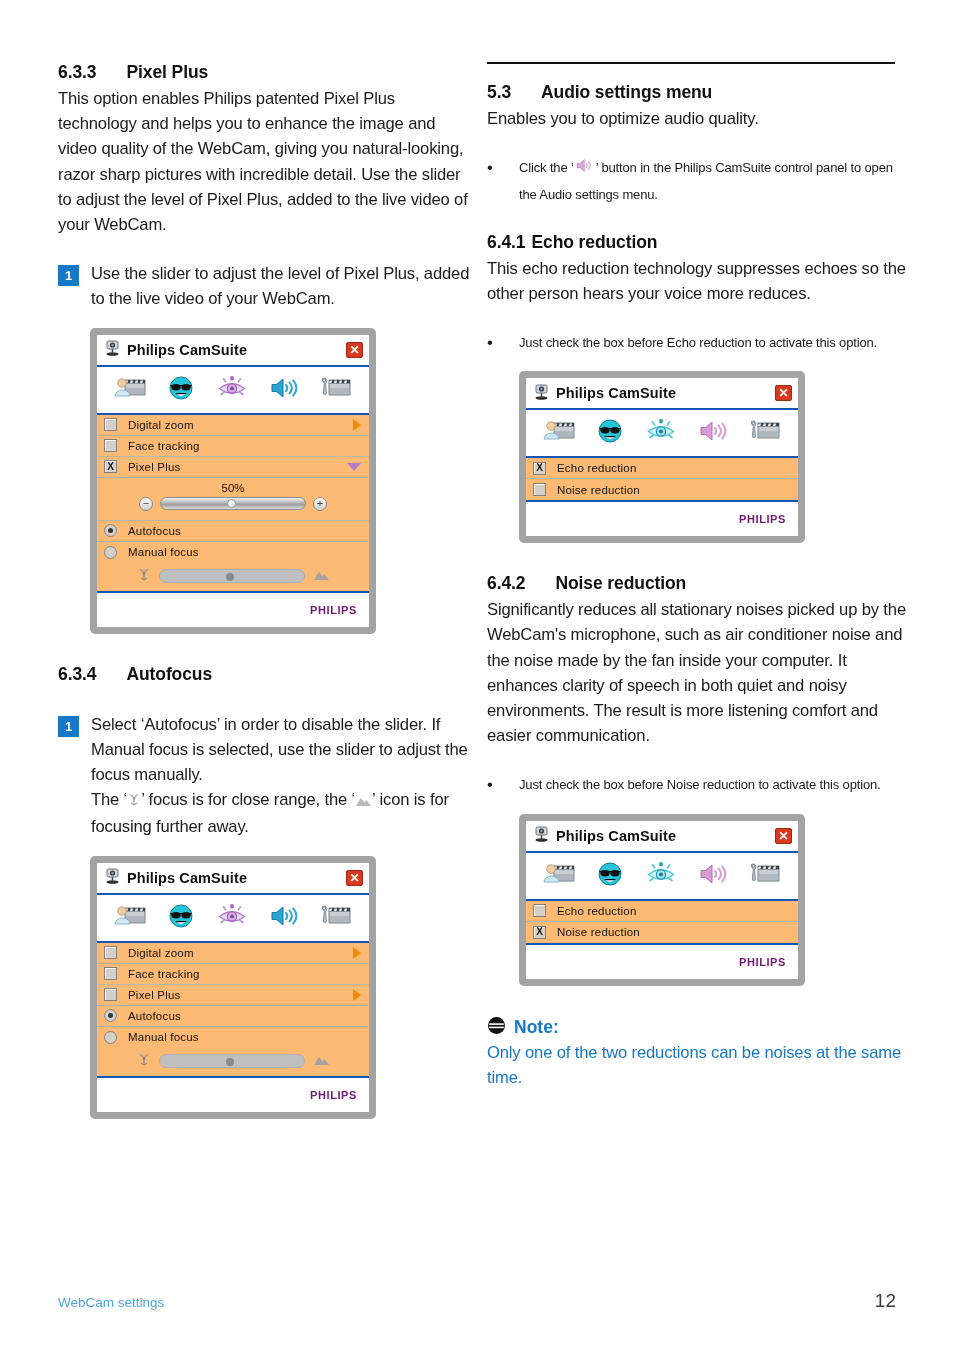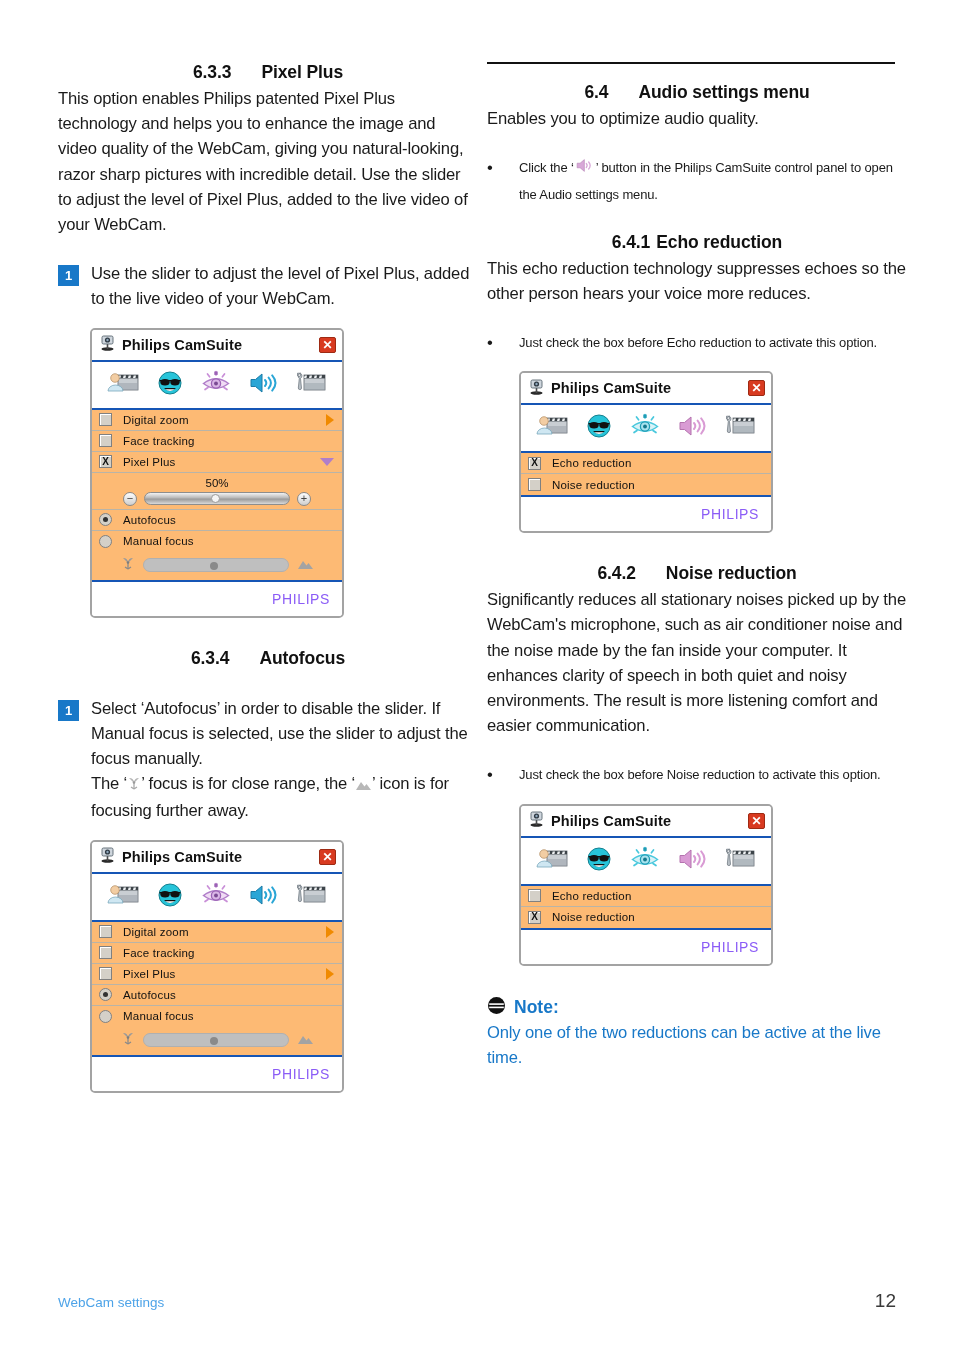--- a/index.html
+++ b/index.html
@@ -13,21 +13,21 @@
   .page { position: relative; width: 954px; height: 1350px; }
 
   .col { position: absolute; top: 62px; width: 420px; }
   .col-left  { left: 58px; }
   .col-right { left: 487px; }
 
   .rule { width: 408px; height: 2px; background: #111; margin-bottom: 18px; }
 
   h3.sect {
     font-size: 17.5px; font-weight: bold; letter-spacing: -0.1px;
-    color: #111; margin-bottom: 3px; white-space: pre; text-align: center;
+    color: #111; margin-bottom: 3px; white-space: pre;
   }
   h3.sect .num { display: inline-block; }
   h3.sect .sp-wide { display: inline-block; width: 30px; }
   h3.sect .sp-narrow { display: inline-block; width: 6px; }
 
   p.body {
     font-size: 16.6px; line-height: 25.2px; color: #1a1a1a;
     letter-spacing: -0.15px;
   }
 
@@ -46,22 +46,22 @@
   .step-text { font-size: 16.6px; line-height: 25.2px; letter-spacing: -0.15px; }
 
   
   .bullet { display: flex; gap: 10px; align-items: flex-start; }
   .bullet-dot { flex: 0 0 auto; width: 22px; text-align: left;
     font-size: 16.6px; line-height: 25.2px; }
   .bullet-text { font-size: 13px; line-height: 25.2px; letter-spacing: -0.15px; }
 
   
   .cam {
-    width: 254px; background: #ffffff;
-    border: 2px solid #a3a3a3; border-radius: 5px;
+    width: 286px; background: #ffffff;
+    border: 7px solid #a3a3a3; border-radius: 5px;
     font-family: "Liberation Sans", sans-serif;
     overflow: hidden;
   }
   .cam-title {
     height: 32px; display: flex; align-items: center; gap: 7px;
     padding: 0 6px 0 8px; border-bottom: 2px solid #1555b5;
     background: #fff;
   }
   .cam-title-text {
     font-size: 14.5px; font-weight: bold; color: #111;
@@ -102,21 +102,21 @@
   .tri-right {
     width: 0; height: 0; border-left: 8px solid #f08a00;
     border-top: 6px solid transparent; border-bottom: 6px solid transparent;
   }
   .tri-down {
     width: 0; height: 0; border-top: 8px solid #b07ec9;
     border-left: 7px solid transparent; border-right: 7px solid transparent;
   }
 
   
-  .cam-slider-block { padding: 4px 0 3px; border-bottom: 1px solid #b9b4a8; }
+  .cam-slider-block { padding: 4px 0 9px; border-bottom: 1px solid #b9b4a8; }
   .pct { text-align: center; font-size: 11.5px; color: #111; margin-bottom: 3px; }
   .slider-line { display: flex; align-items: center; justify-content: center; gap: 7px; }
   .circ-btn {
     width: 14px; height: 14px; border-radius: 50%;
     background: linear-gradient(#fdfdfd,#cfcfcf);
     border: 1px solid #8a8a8a;
     display: flex; align-items: center; justify-content: center;
     font-size: 11px; line-height: 1; color: #444;
   }
   .track {
@@ -136,21 +136,21 @@
   }
   .knob-flat {
     position: absolute; top: 3px; width: 8px; height: 8px; border-radius: 50%;
     background: #8a8a8a;
   }
   .cam-footer {
     height: 34px; display: flex; align-items: center; justify-content: flex-end;
     padding-right: 12px; background: #fff;
   }
   .philips-logo {
-    font-size: 14px; font-weight: normal; color: #8b5cf6;
+    font-size: 11px; font-weight: bold; color: #701a75;
     letter-spacing: 0.6px;
   }
 
   
   .inline-ico { display: inline-block; vertical-align: -2px; }
 
   
   .note-head { display: flex; align-items: center; gap: 8px; }
   .note-title { font-size: 17.5px; font-weight: bold; color: #1878c8; text-align: center; }
   .note-body { font-size: 16.6px; line-height: 25.2px; color: #1878c8;
@@ -483,21 +483,21 @@
       <div class="cam-footer">
         <span class="philips-logo">PHILIPS</span>
       </div>
     </div>
   </div>
 
   <div class="col col-right">
 
     <div class="rule"></div>
 
-    <h3 class="sect"><span class="num">6.4</span><span class="sp-wide"></span><span>Audio settings menu</span></h3>
+    <h3 class="sect"><span class="num">5.3</span><span class="sp-wide"></span><span>Audio settings menu</span></h3>
 
     <p class="body">Enables you to optimize audio quality.</p>
 
     <div class="gap-m"></div>
 
     <div class="bullet">
       <span class="bullet-dot">•</span>
       <span class="bullet-text"><span>Click the ‘</span><span class="inline-ico"><svg width="22" height="17" viewBox="0 0 30 26">
               <path d="M3 9.5 h4.5 L14 4 v18 l-6.5 -5.5 H3 z" fill="#d8a8d8" stroke="#b888b8" stroke-width="1"></path>
               <g fill="none" stroke="#d8a8d8" stroke-width="2" stroke-linecap="round">
@@ -739,21 +739,21 @@
       <div class="note-head">
         <span>
           <svg width="19" height="19" viewBox="0 0 19 19">
             <circle cx="9.5" cy="9.5" r="8.5" fill="#111"></circle>
             <rect x="2.2" y="7.3" width="14.6" height="1.6" fill="#fff"></rect>
             <rect x="2.2" y="10.6" width="14.6" height="1.6" fill="#fff"></rect>
           </svg>
         </span>
         <span class="note-title">Note:</span>
       </div>
-      <div class="note-body">Only one of the two reductions can be active at the live time.</div>
+      <div class="note-body">Only one of the two reductions can be noises at the same time.</div>
     </div>
   </div>
 
   <div class="pg-footer">
     <span class="pg-footer-left">WebCam settings</span>
     <span class="pg-footer-right">12</span>
   </div>
 
 </div>
 

